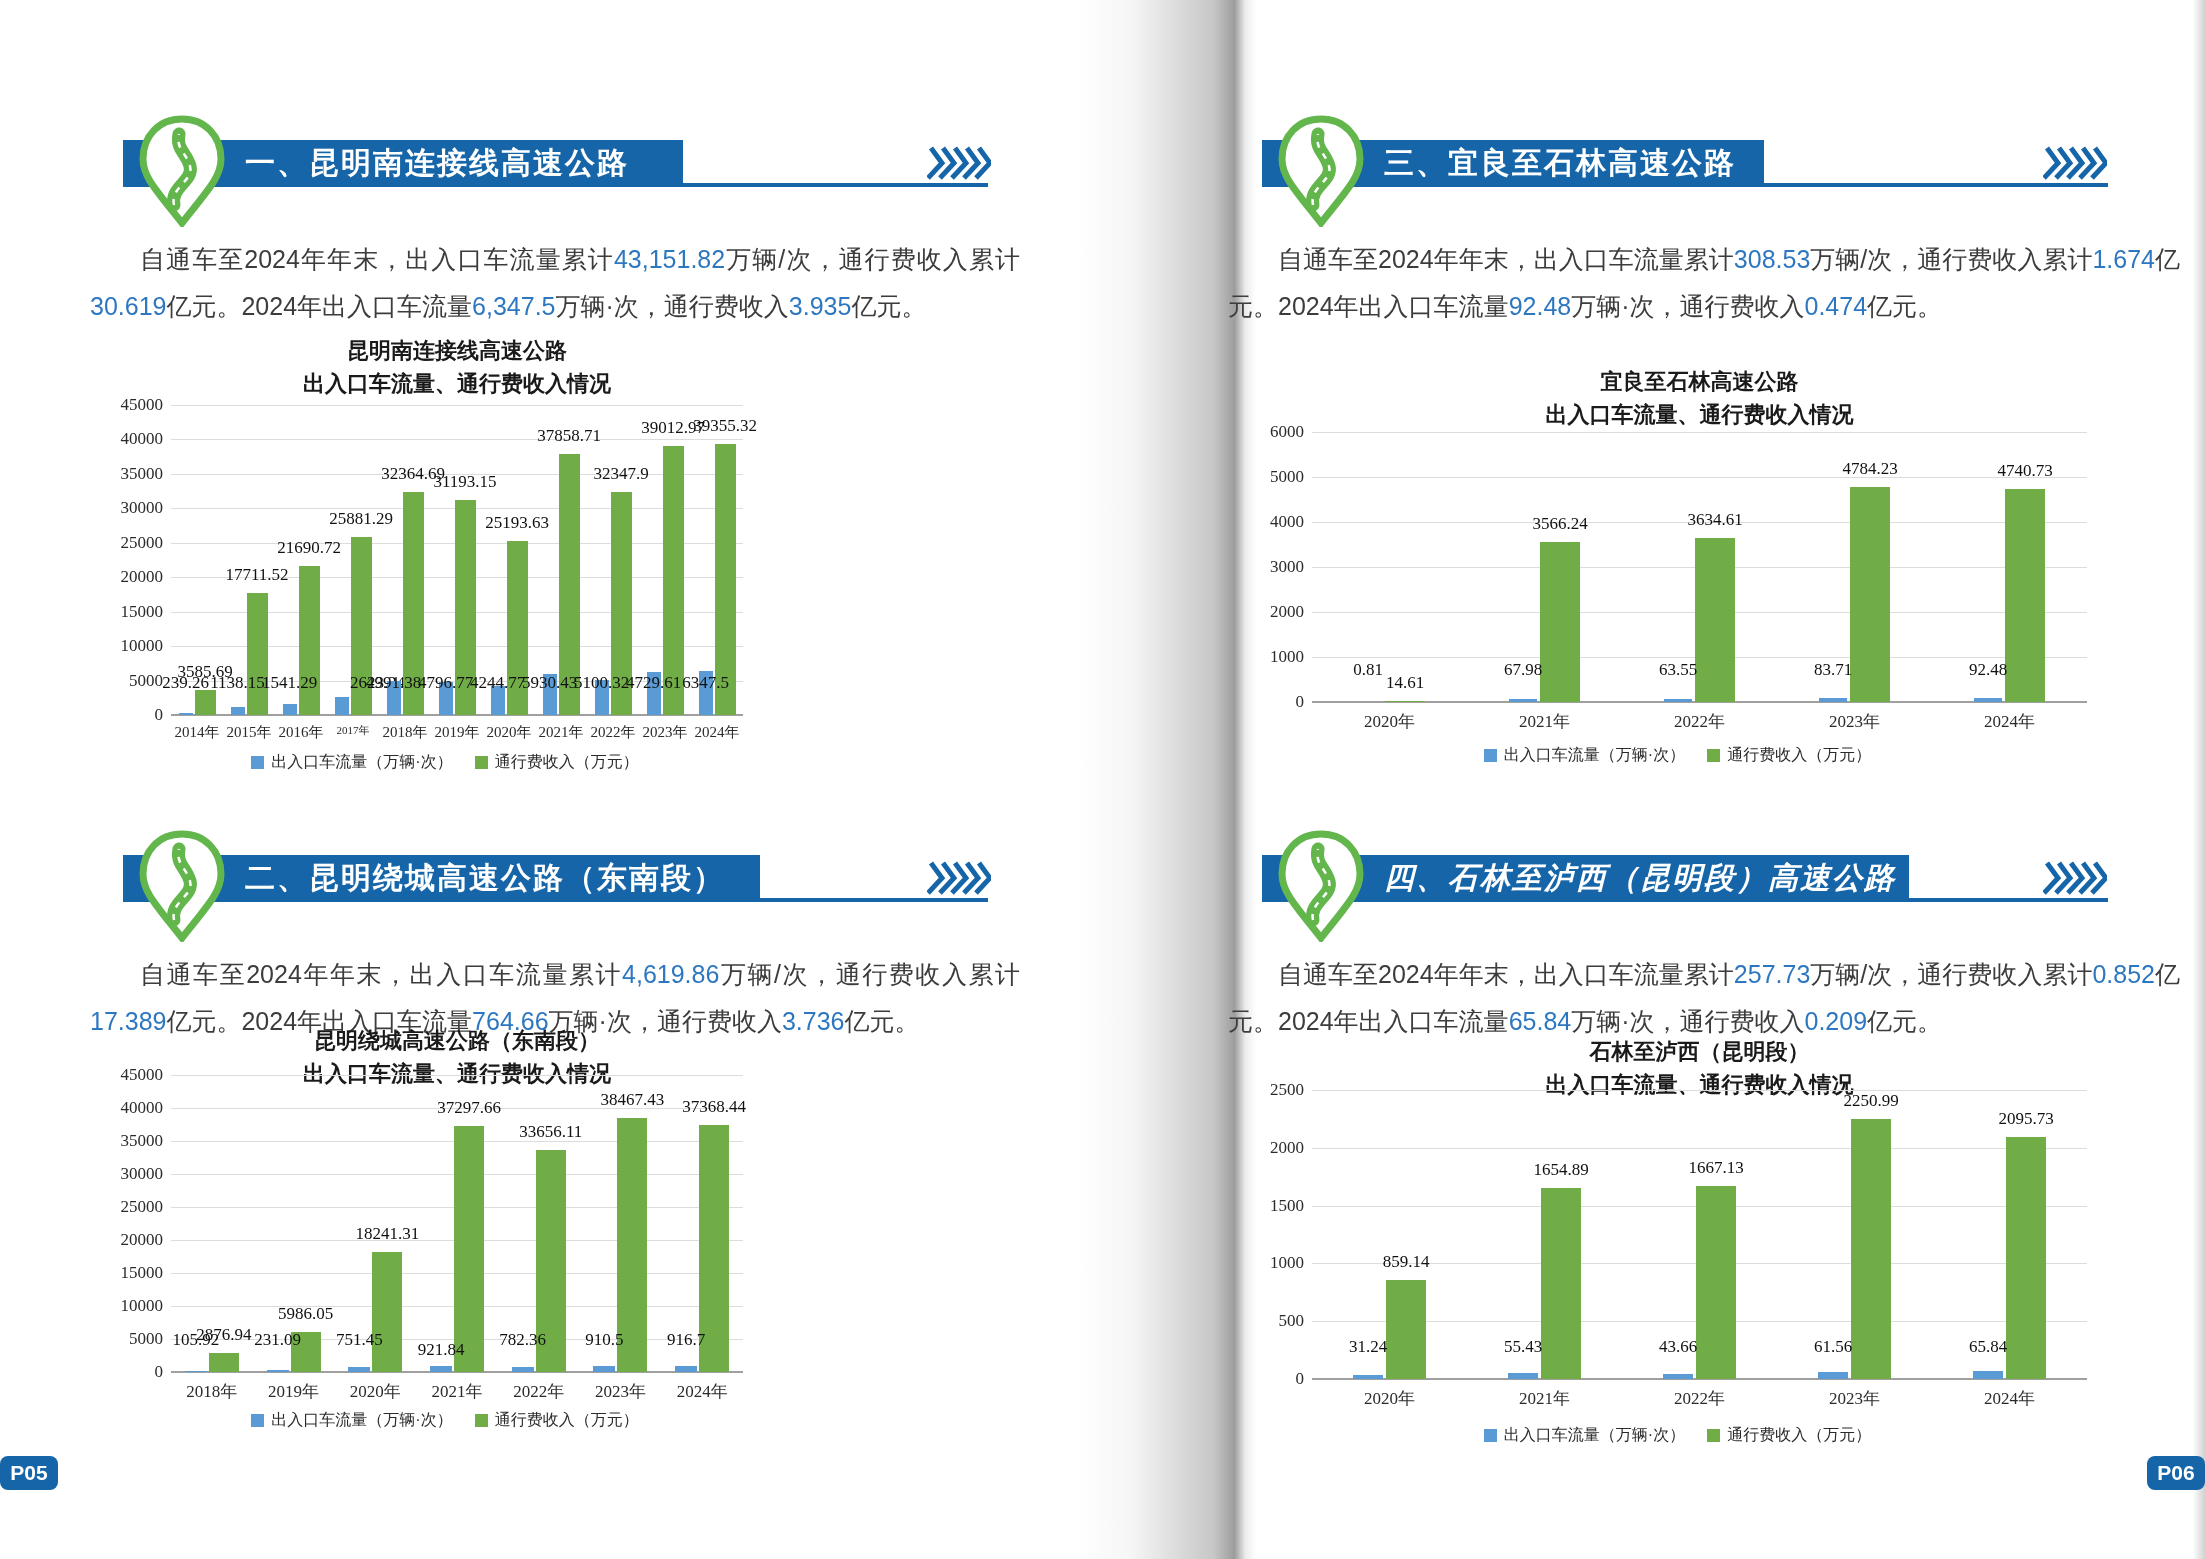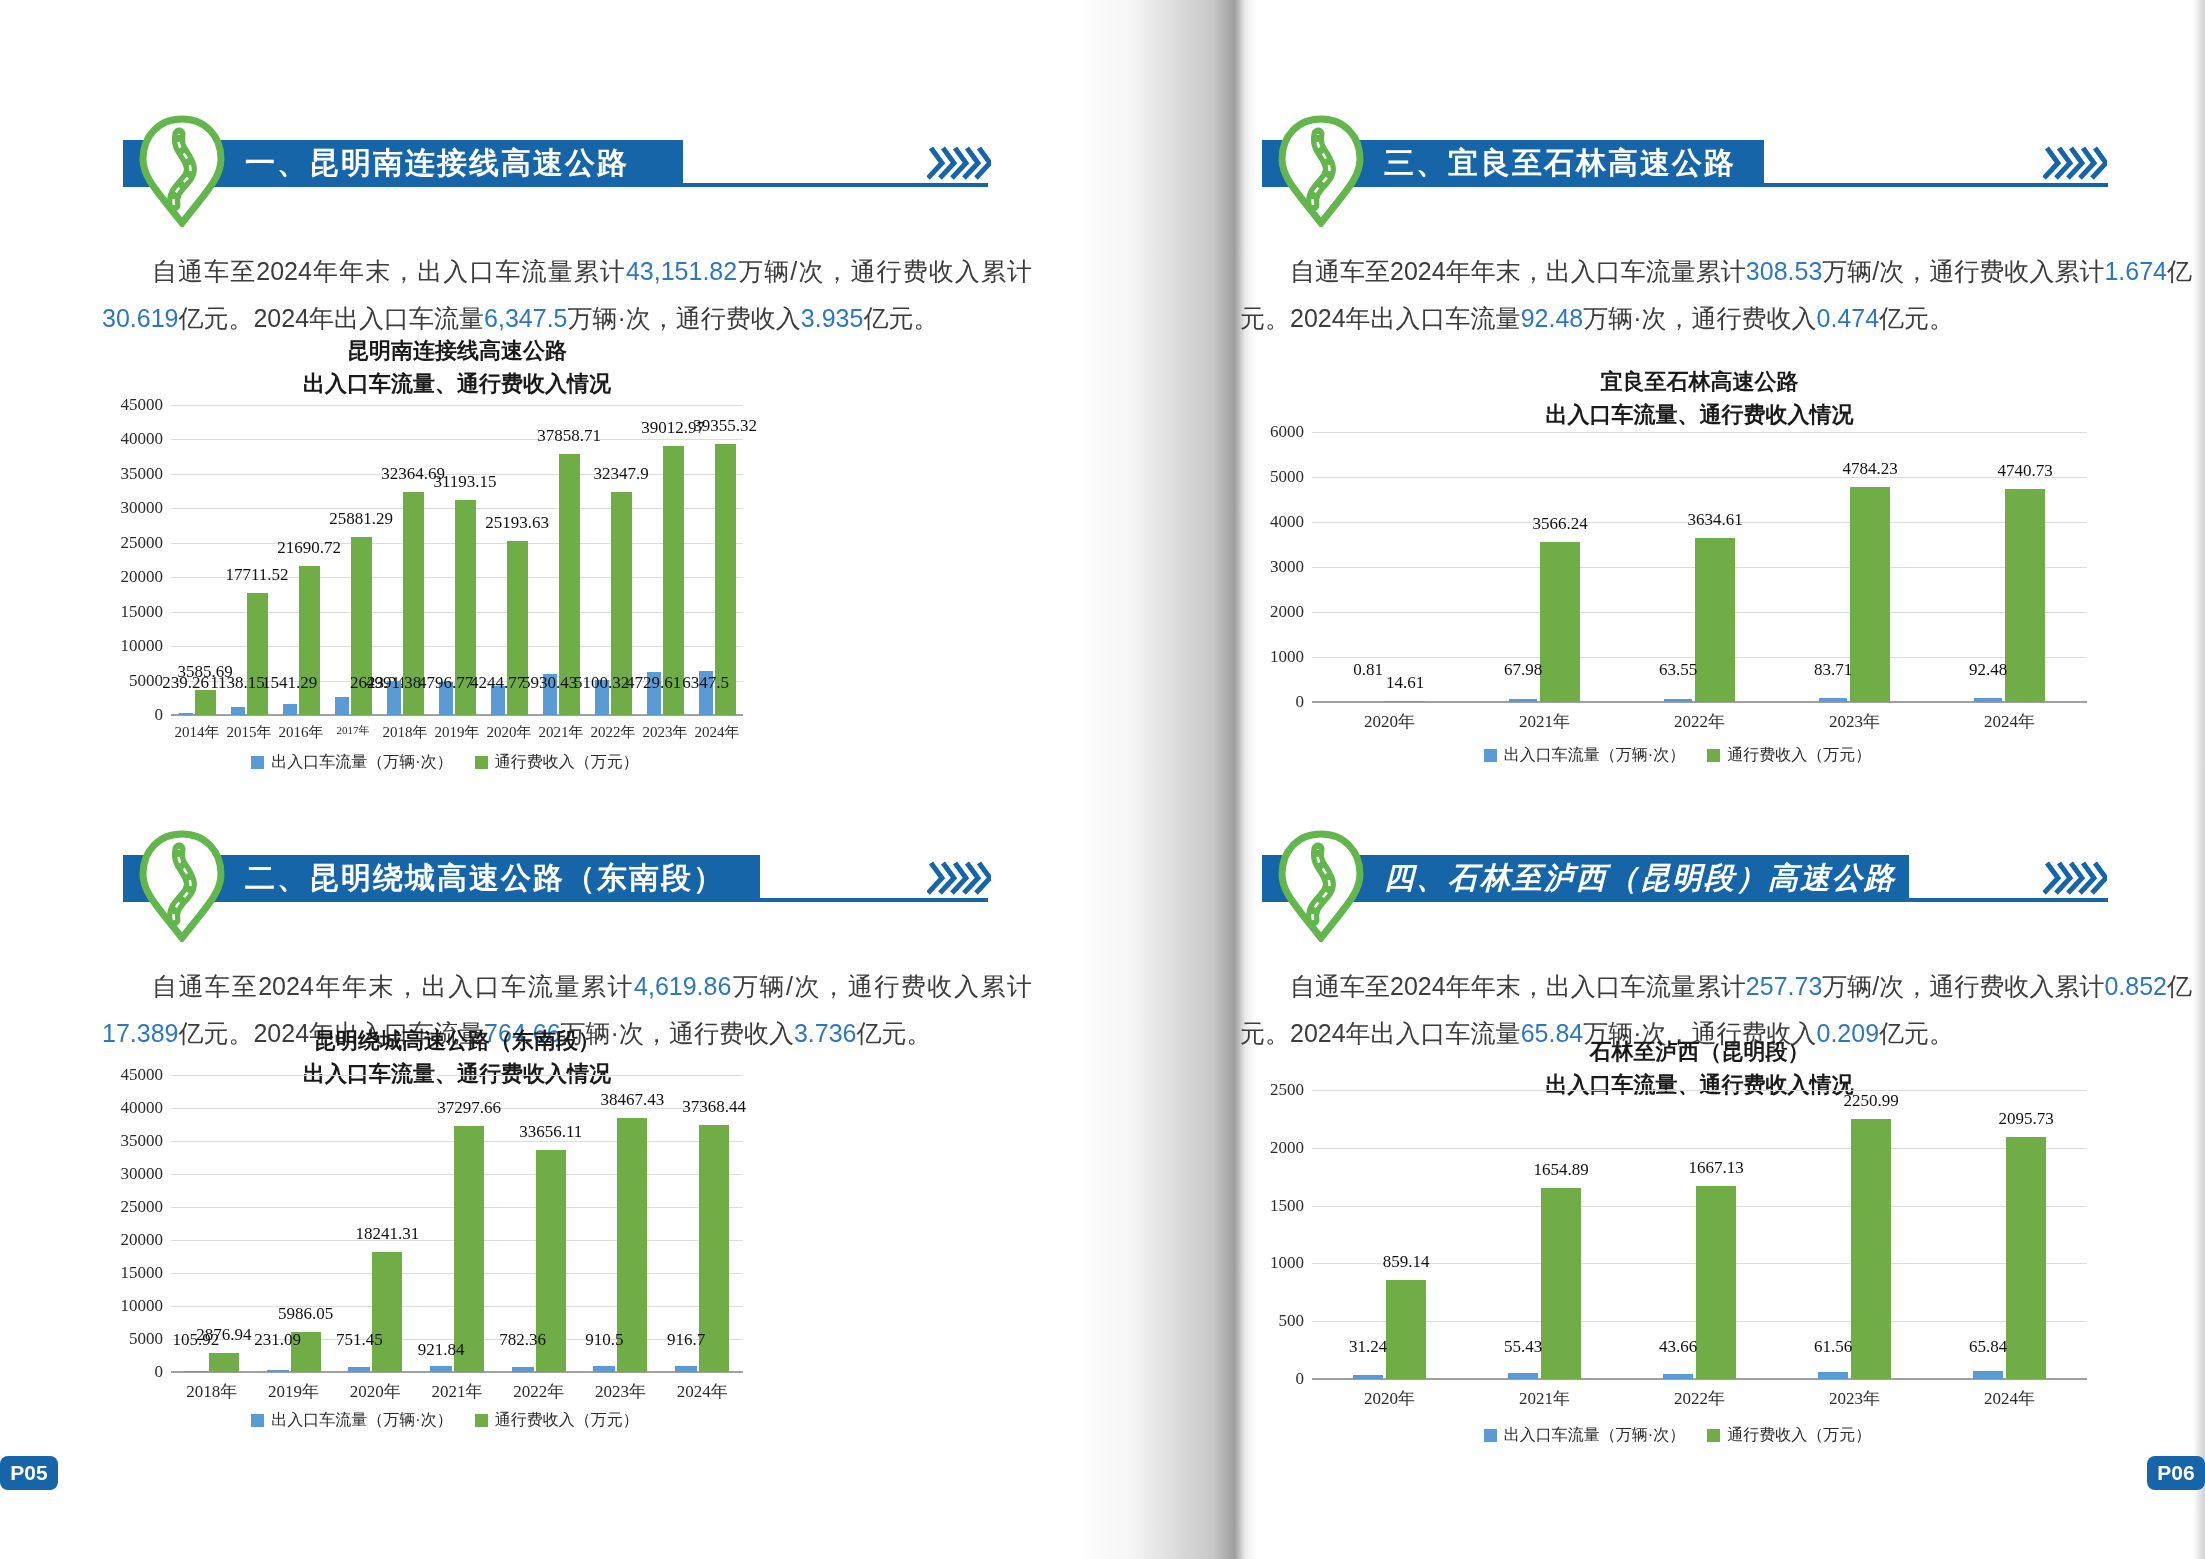--- a/index.html
+++ b/index.html
@@ -22,21 +22,21 @@
   #line1{left:683px;top:183px;width:305px;}
   #line2{left:760px;top:898px;width:228px;}
   #line3{left:1764px;top:183px;width:344px;}
   #line4{left:1909px;top:898px;width:199px;}
   .chevrons{position:absolute;width:64px;height:34px;}
   #chev1{left:927px;top:146px;}
   #chev2{left:927px;top:861px;}
   #chev3{left:2043px;top:146px;}
   #chev4{left:2043px;top:861px;}
   
-  .para{position:absolute;margin:12px;font-size:25px;line-height:47px;color:#3c3c3c;text-indent:2em;text-align:justify;}
+  .para{position:absolute;margin:0;font-size:25px;line-height:47px;color:#3c3c3c;text-indent:2em;text-align:justify;}
   #para1{left:90px;top:236px;width:930px;}
   #para2{left:90px;top:951px;width:930px;}
   #para3{left:1228px;top:236px;width:952px;}
   #para4{left:1228px;top:951px;width:952px;}
   .num{color:#2d77c0;}
   
   .chart{position:absolute;}
   #chart1{left:115px;top:322px;width:660px;height:480px;}
   #chart2{left:115px;top:1012px;width:660px;height:450px;}
   #chart3{left:1255px;top:355px;width:845px;height:440px;}

